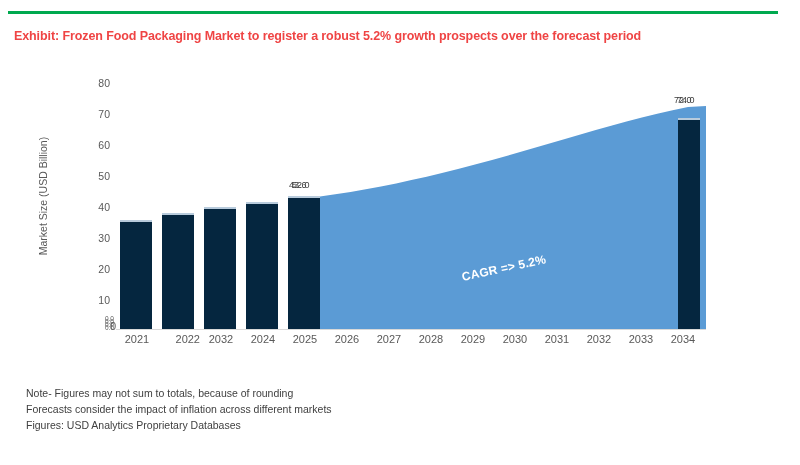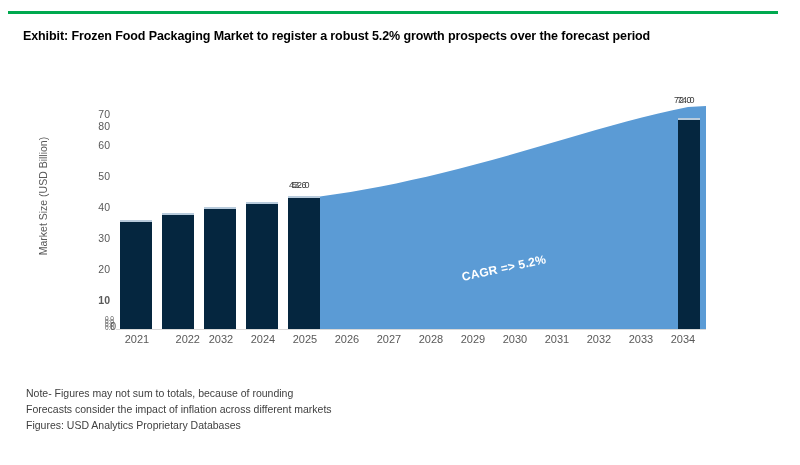--- a/index.html
+++ b/index.html
@@ -26,26 +26,26 @@
     position: absolute;
     left: 8px;
     top: 11px;
     width: 770px;
     height: 3px;
     background: #00a94f;
   }
   
   .exhibit-title {
     position: absolute;
-    left: 23px;
+    left: 14px;
     top: 29px;
     width: 770px;
     font-size: 12.5px;
     font-weight: bold;
-    color: #000000;
+    color: #ef4444;
     letter-spacing: -0.1px;
     white-space: nowrap;
   }
   
   .chart-area {
     position: absolute;
     left: 0px;
     top: 70px;
     width: 800px;
     height: 290px;
@@ -184,28 +184,28 @@
 
   <div class="top-rule"></div>
 
   <div class="exhibit-title">Exhibit: Frozen Food Packaging Market to register a robust 5.2% growth prospects over the forecast period</div>
 
   <div class="chart-area">
 
     <div class="y-axis-title">Market Size (USD Billion)</div>
 
     <div class="ytick-holder">
-      <div class="ytick" style="top:8px;margin-top:43px;">80</div>
+      <div class="ytick" style="top:8px;">80</div>
       <div class="ytick" style="top:39px;">70</div>
       <div class="ytick" style="top:70px;">60</div>
       <div class="ytick" style="top:101px;">50</div>
       <div class="ytick" style="top:132px;">40</div>
       <div class="ytick" style="top:163px;">30</div>
       <div class="ytick" style="top:194px;">20</div>
-      <div class="ytick" style="top:225px;font-weight:bold;">10</div>
+      <div class="ytick" style="top:225px;">10</div>
     </div>
 
     <div class="zero-cluster">
       <span style="top:0px;">0.0</span>
       <span style="top:3px;">0.0</span>
       <span style="top:6px;">0.0</span>
       <span style="top:9px;">0.0</span>
       <span style="top:5px;right:-2px;font-size:10.5px;">0</span>
     </div>
 

